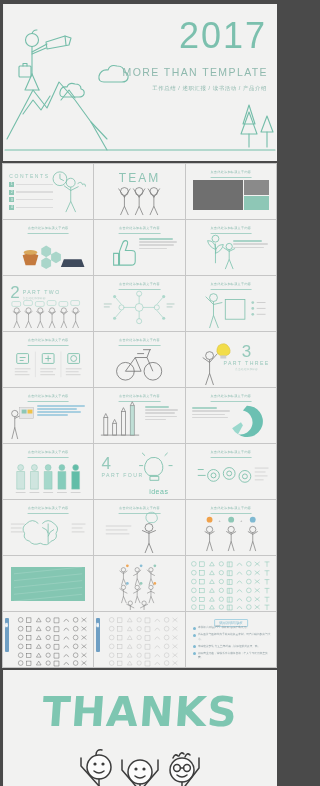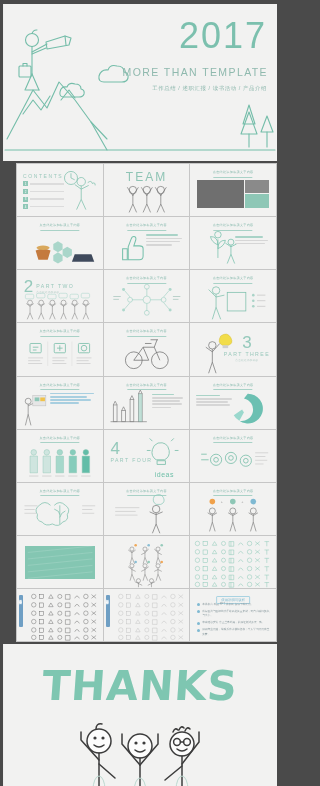--- a/index.html
+++ b/index.html
@@ -31,21 +31,21 @@
     font-size: 10.5px; letter-spacing: 1.4px; color: #8fb9ae; white-space: nowrap;
   }
   .hero-cn {
     position: absolute; right: 10px; top: 81px;
     font-size: 5.4px; letter-spacing: .6px; color: #8ab6ab; white-space: nowrap;
   }
   .hero-art { position: absolute; left: 0; top: 0; width: 100%; height: 100%; }
 
   
   .grid {
-    margin: 2px 3px 0 16px;
+    margin: 2px 3px 0 2px;
     display: grid;
     grid-template-columns: repeat(3, 1fr);
     gap: 1px;
     background: #c6c6c6;
     border: 1px solid #c6c6c6;
   }
   .cell {
     position: relative; aspect-ratio: 92 / 56;
     background: #f2f2f1; overflow: hidden;
   }

